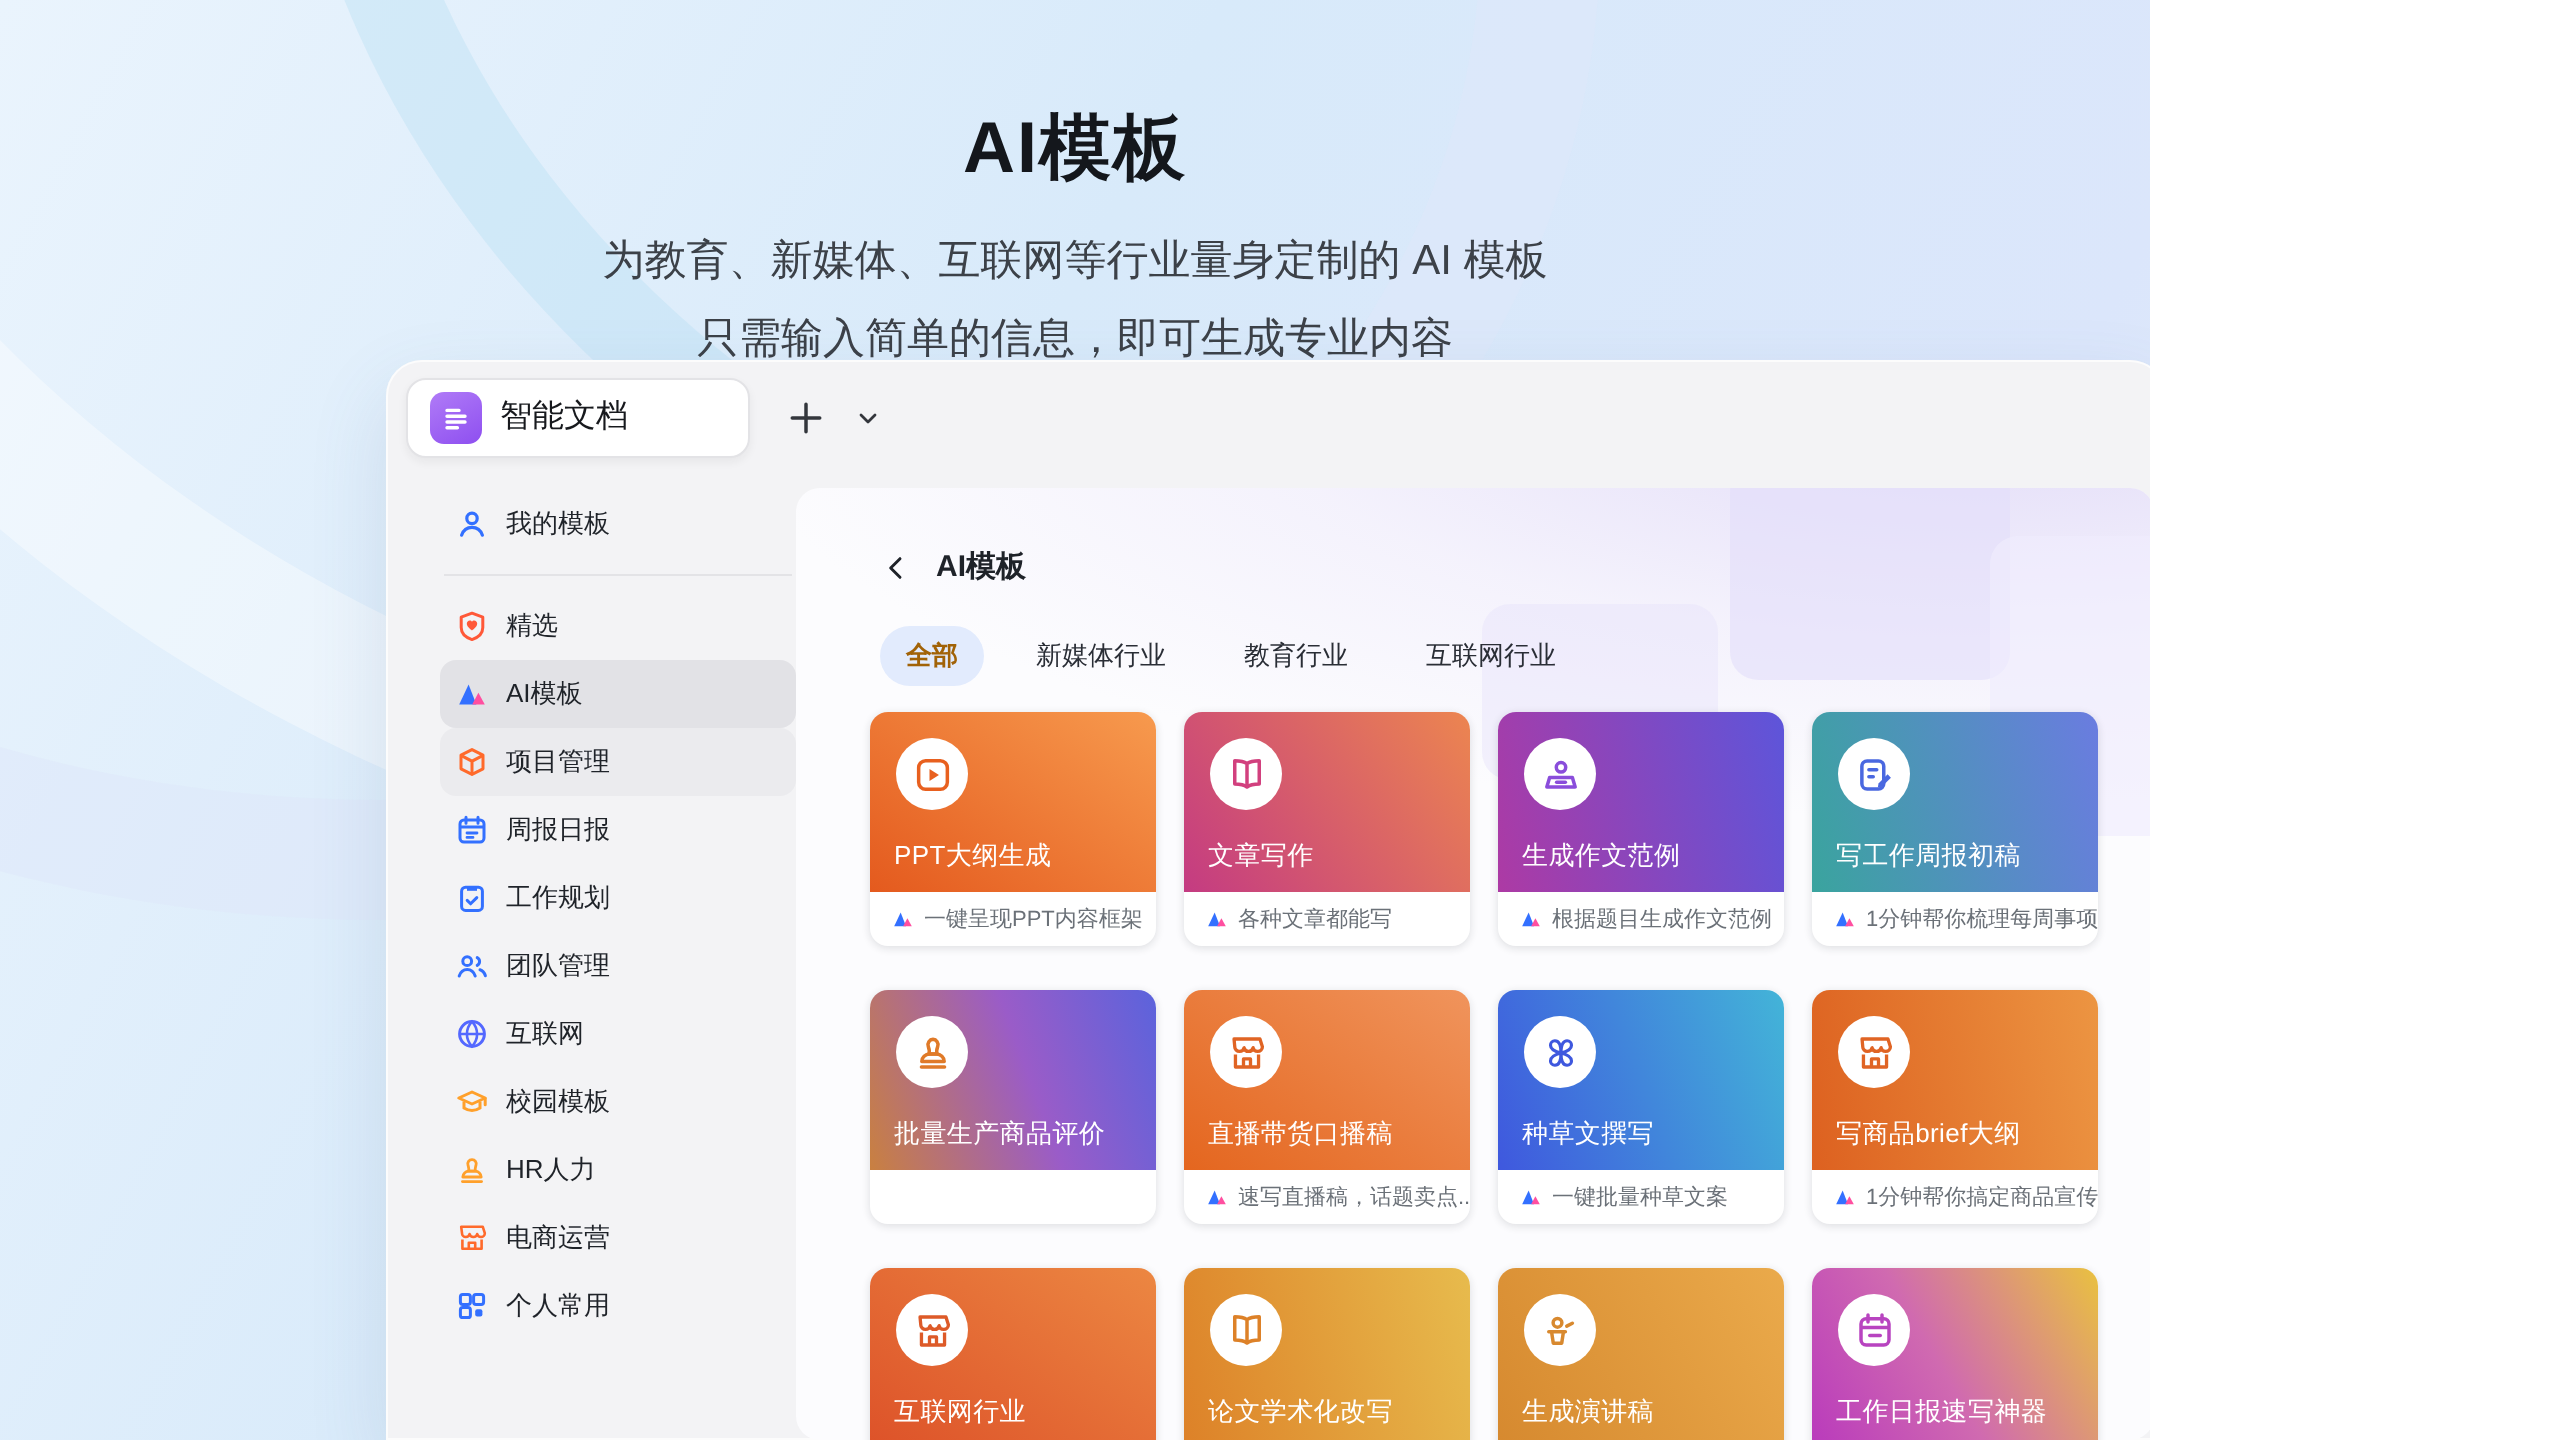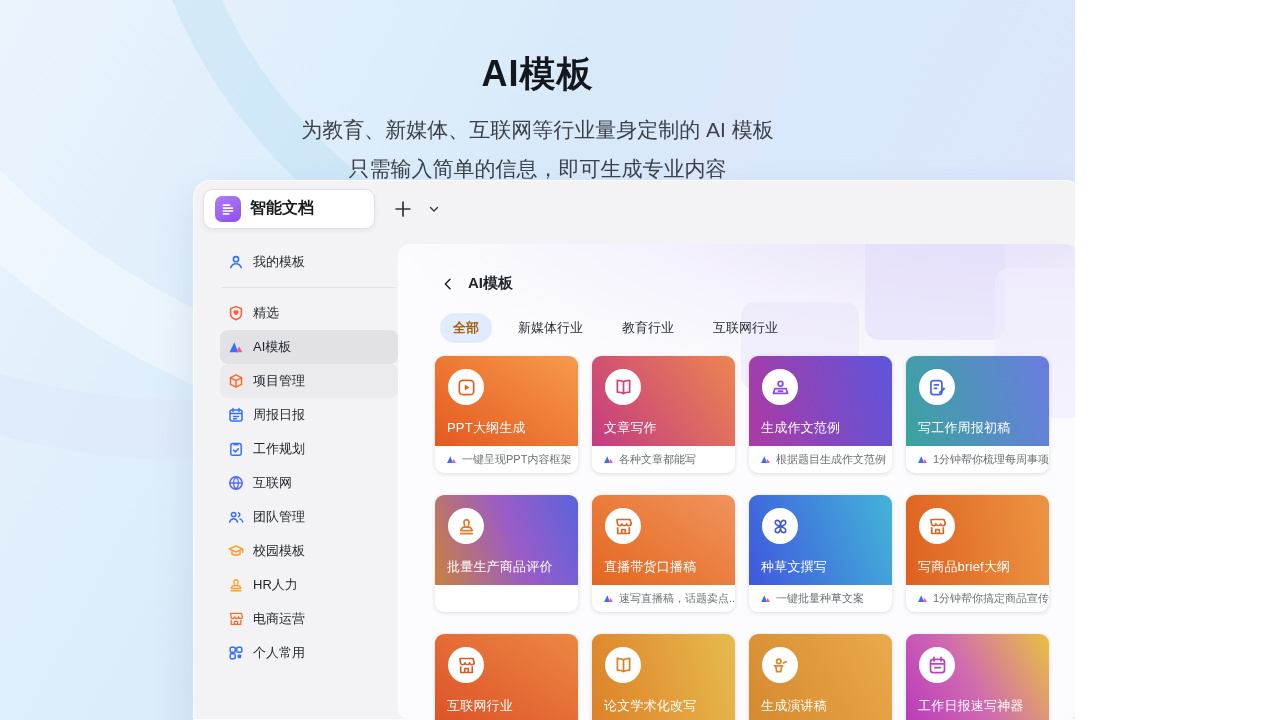--- a/index.html
+++ b/index.html
@@ -18,21 +18,21 @@
   .hero .p2{margin-top:11px}
 
   .window{position:absolute;left:193px;top:180px;width:890px;height:540px;background:#f3f3f5;
     border-radius:18px 18px 0 0;box-shadow:0 16px 40px rgba(77,104,145,.14),inset 0 0 0 1px rgba(255,255,255,.7)}
   .topbar{display:flex;align-items:center;height:57px;padding-left:10px}
   .app-tab{display:flex;align-items:center;gap:9px;width:172px;height:40px;background:#fff;border:1px solid #e3e3e6;
     border-radius:10px;box-shadow:0 2px 5px rgba(31,35,41,.06);padding:0 11px;box-sizing:border-box;cursor:pointer}
   .app-logo{width:26px;height:26px;border-radius:7px;background:linear-gradient(150deg,#b07bf7,#8e4ff0);
     display:flex;align-items:center;justify-content:center;flex:none}
   .app-logo svg{width:16px;height:16px}
-  .app-name{font-size:16px;font-weight:700;color:#17191d;white-space:nowrap}
+  .app-name{font-size:16px;font-weight:400;color:#17191d;white-space:nowrap}
   .tb-btn{background:none;border:none;padding:0;display:flex;align-items:center;justify-content:center;cursor:pointer}
   .plus{margin-left:17px;width:22px;height:22px}
   .chev{margin-left:13px;width:14px;height:14px}
 
   .sidebar{position:absolute;left:12px;top:57px;bottom:0;width:205px;padding:8px 12px 0 15px;box-sizing:border-box}
   .side-item{display:flex;align-items:center;gap:9px;height:34px;padding:0 8px;border-radius:8px;cursor:pointer}
   .side-item.selected{background:#e2e2e6}
   .side-item.hovered{background:#ebebee}
   .s-ico{width:16px;height:16px;display:flex;flex:none}
   .s-ico svg{width:16px;height:16px}
@@ -163,35 +163,35 @@
               <rect x="2.8" y="2.6" width="10.4" height="11.6" rx="2" fill="none" stroke="#3370ff" stroke-width="1.5"></rect>
               <path d="M5.5 2.6h5v1.8h-5z" fill="#3370ff"></path>
               <path d="M5.6 9.2l1.7 1.7 3.1-3.1" fill="none" stroke="#3370ff" stroke-width="1.5" stroke-linecap="round" stroke-linejoin="round"></path>
             </svg>
           </span>
           <span class="s-label">工作规划</span>
         </div>
         <div class="side-item">
           <span class="s-ico">
             <svg viewBox="0 0 16 16">
-              <circle cx="8" cy="8" r="6.2" fill="none" stroke="#5468ff" stroke-width="1.5"></circle>
-              <path d="M1.8 8h12.4M8 1.8c-3.4 3.6-3.4 8.8 0 12.4 3.4-3.6 3.4-8.8 0-12.4z" fill="none" stroke="#5468ff" stroke-width="1.3"></path>
-            </svg>
-          </span>
-          <span class="s-label">互联网</span>
-        </div>
-        <div class="side-item">
-          <span class="s-ico">
-            <svg viewBox="0 0 16 16">
               <circle cx="5.6" cy="5.6" r="2.2" fill="none" stroke="#3370ff" stroke-width="1.5"></circle>
               <path d="M1.6 13c.7-2.2 2.2-3.3 4-3.3s3.3 1.1 4 3.3" fill="none" stroke="#3370ff" stroke-width="1.5" stroke-linecap="round"></path>
               <path d="M10.6 3.8a2.2 2.2 0 010 3.9M12 9.9c1.3.4 2.2 1.4 2.7 3" fill="none" stroke="#3370ff" stroke-width="1.5" stroke-linecap="round"></path>
             </svg>
           </span>
           <span class="s-label">团队管理</span>
+        </div>
+        <div class="side-item">
+          <span class="s-ico">
+            <svg viewBox="0 0 16 16">
+              <circle cx="8" cy="8" r="6.2" fill="none" stroke="#5468ff" stroke-width="1.5"></circle>
+              <path d="M1.8 8h12.4M8 1.8c-3.4 3.6-3.4 8.8 0 12.4 3.4-3.6 3.4-8.8 0-12.4z" fill="none" stroke="#5468ff" stroke-width="1.3"></path>
+            </svg>
+          </span>
+          <span class="s-label">互联网</span>
         </div>
         <div class="side-item">
           <span class="s-ico">
             <svg viewBox="0 0 16 16">
               <path d="M1.4 6L8 3l6.6 3L8 9z" fill="none" stroke="#ffa02b" stroke-width="1.5" stroke-linejoin="round"></path>
               <path d="M4 7.8v3.2c2.7 1.7 5.3 1.7 8 0V7.8" fill="none" stroke="#ffa02b" stroke-width="1.5"></path>
               <path d="M14.6 6.2v3.2" stroke="#ffa02b" stroke-width="1.5" stroke-linecap="round"></path>
             </svg>
           </span>
           <span class="s-label">校园模板</span>

